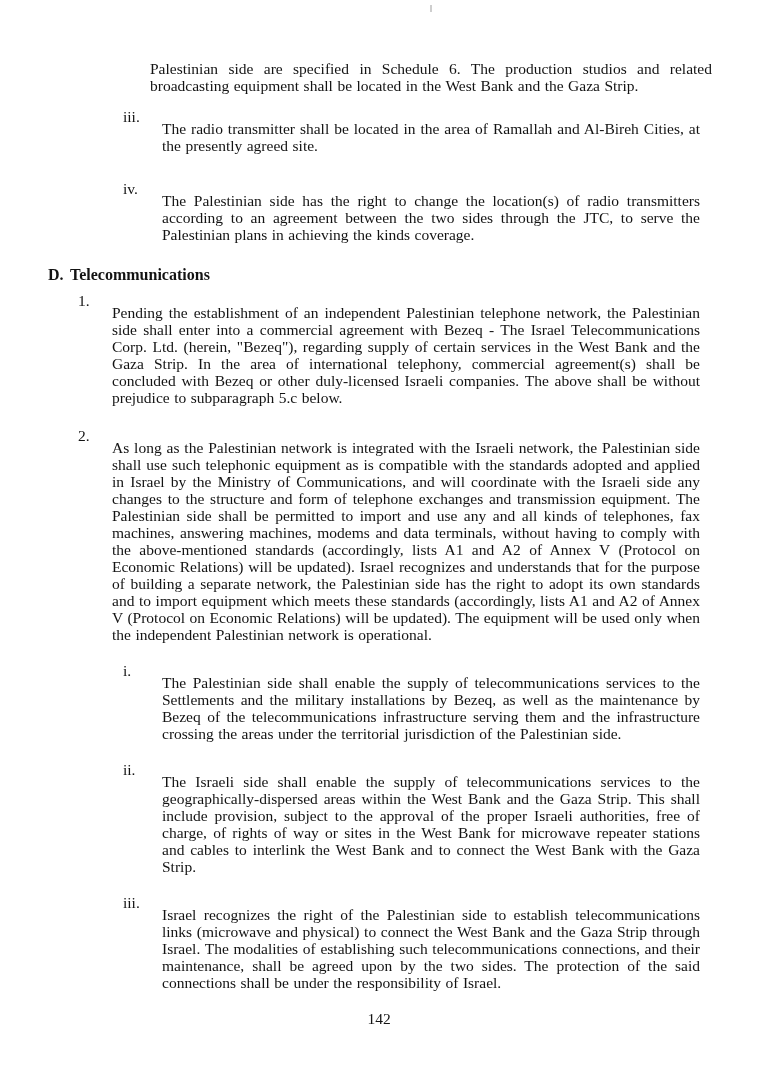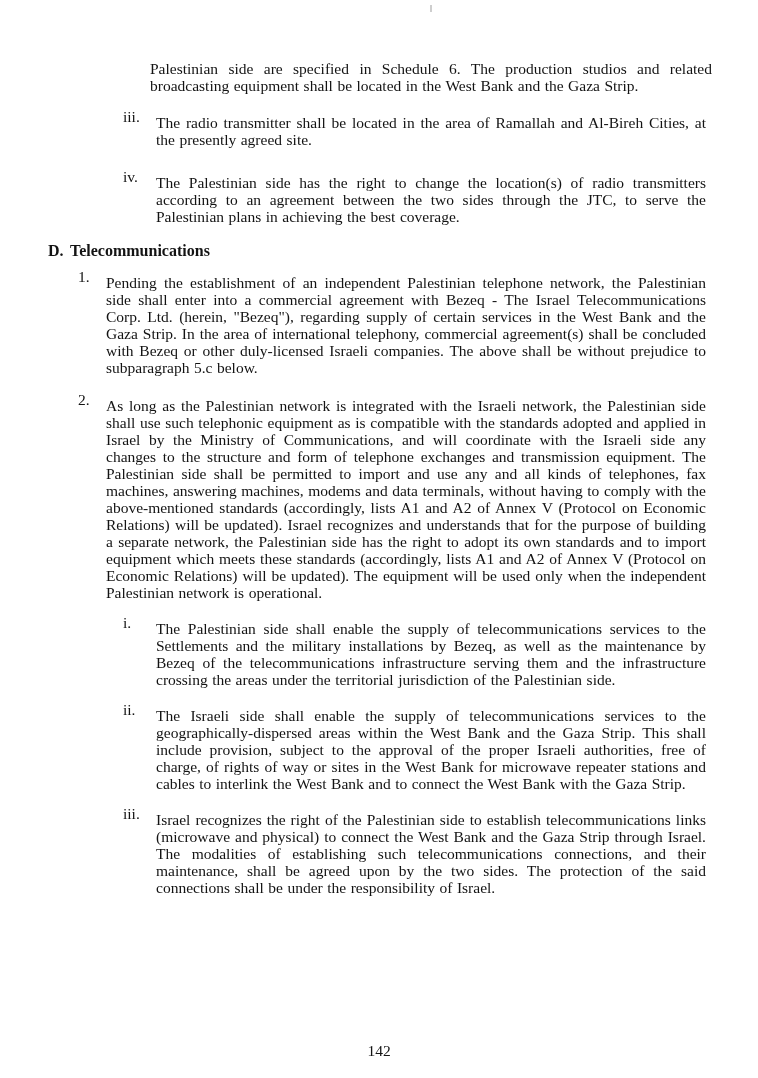--- a/index.html
+++ b/index.html
@@ -12,21 +12,21 @@
     width: 758px;
     height: 1078px;
     background: #ffffff;
     overflow: hidden;
     font-family: "Liberation Serif", serif;
     font-size: 15.5px;
     line-height: 17px;
     color: #131313;
     word-spacing: 0.04em;
   }
-  p { margin: 6px; }
+  p { margin: 12px; }
 
   .frag {
     margin: 60px 46px 0 150px;
     text-align: justify;
   }
 
   .roman-item {
     display: flex;
     margin: 14px 46px 0 123px;
     justify-content: space-between;
@@ -49,21 +49,21 @@
   .num-label { flex: 0 0 22px; }
   .num-text  { flex: 1; text-align: justify; }
 
   .sub-item {
     display: flex;
     margin: 7px 46px 0 123px;
   }
 
   .page-number {
     position: absolute;
-    top: 1042px;
+    top: 1010px;
     left: 0;
     width: 758px;
     text-align: center;
     font-size: 15.5px;
     color: #131313;
   }
 
   .scan-artifact {
     position: absolute;
     top: 5px;
@@ -83,21 +83,21 @@
 
   <p class="frag">Palestinian side are specified in Schedule 6. The production studios and related broadcasting equipment shall be located in the West Bank and the Gaza Strip.</p>
 
   <div class="roman-item">
     <span class="roman-label">iii.</span>
     <p class="roman-text">The radio transmitter shall be located in the area of Ramallah and Al-Bireh Cities, at the presently agreed site.</p>
   </div>
 
   <div class="roman-item">
     <span class="roman-label">iv.</span>
-    <p class="roman-text">The Palestinian side has the right to change the location(s) of radio transmitters according to an agreement between the two sides through the JTC, to serve the Palestinian plans in achieving the best coverage.</p>
+    <p class="roman-text">The Palestinian side has the right to change the location(s) of radio transmitters according to an agreement between the two sides through the JTC, to serve the Palestinian plans in achieving the kinds coverage.</p>
   </div>
 
   <div class="heading">
     <span class="heading-label">D.</span>
     <span class="heading-title">Telecommunications</span>
   </div>
 
   <div class="num-item">
     <span class="num-label">1.</span>
     <p class="num-text">Pending the establishment of an independent Palestinian telephone network, the Palestinian side shall enter into a commercial agreement with Bezeq - The Israel Telecommunications Corp. Ltd. (herein, "Bezeq"), regarding supply of certain services in the West Bank and the Gaza Strip. In the area of international telephony, commercial agreement(s) shall be concluded with Bezeq or other duly-licensed Israeli companies. The above shall be without prejudice to subparagraph 5.c below.</p>

